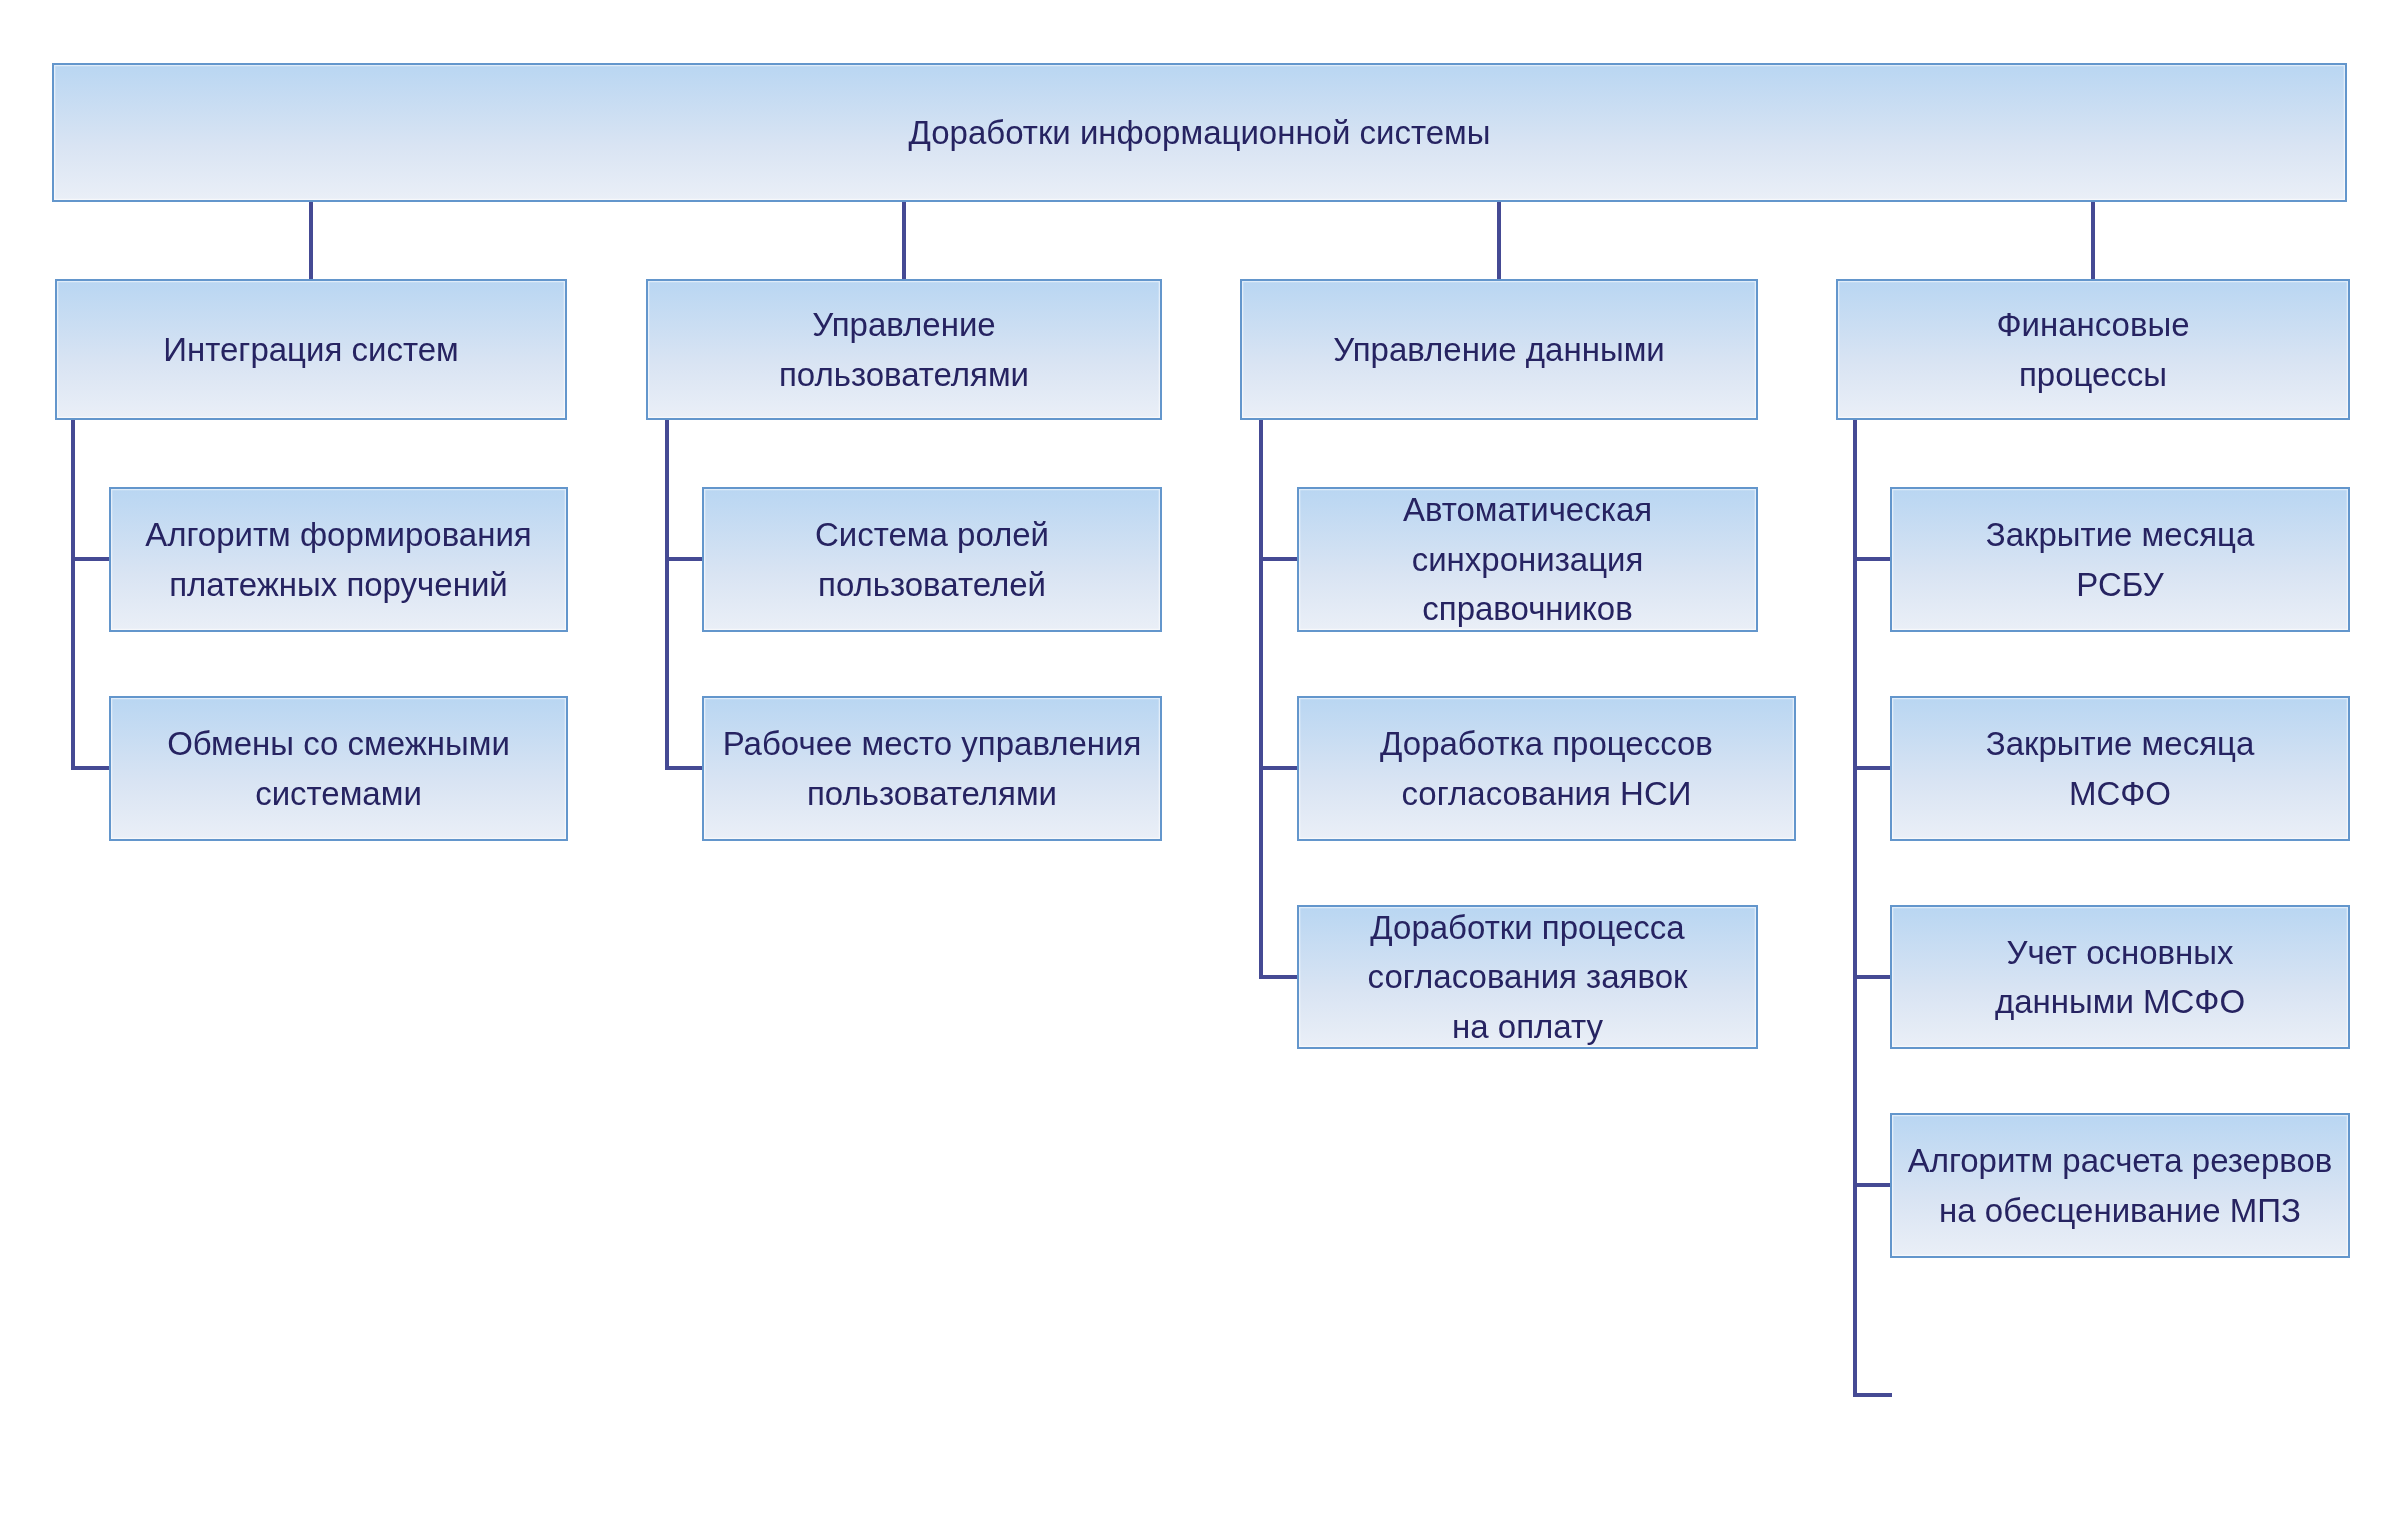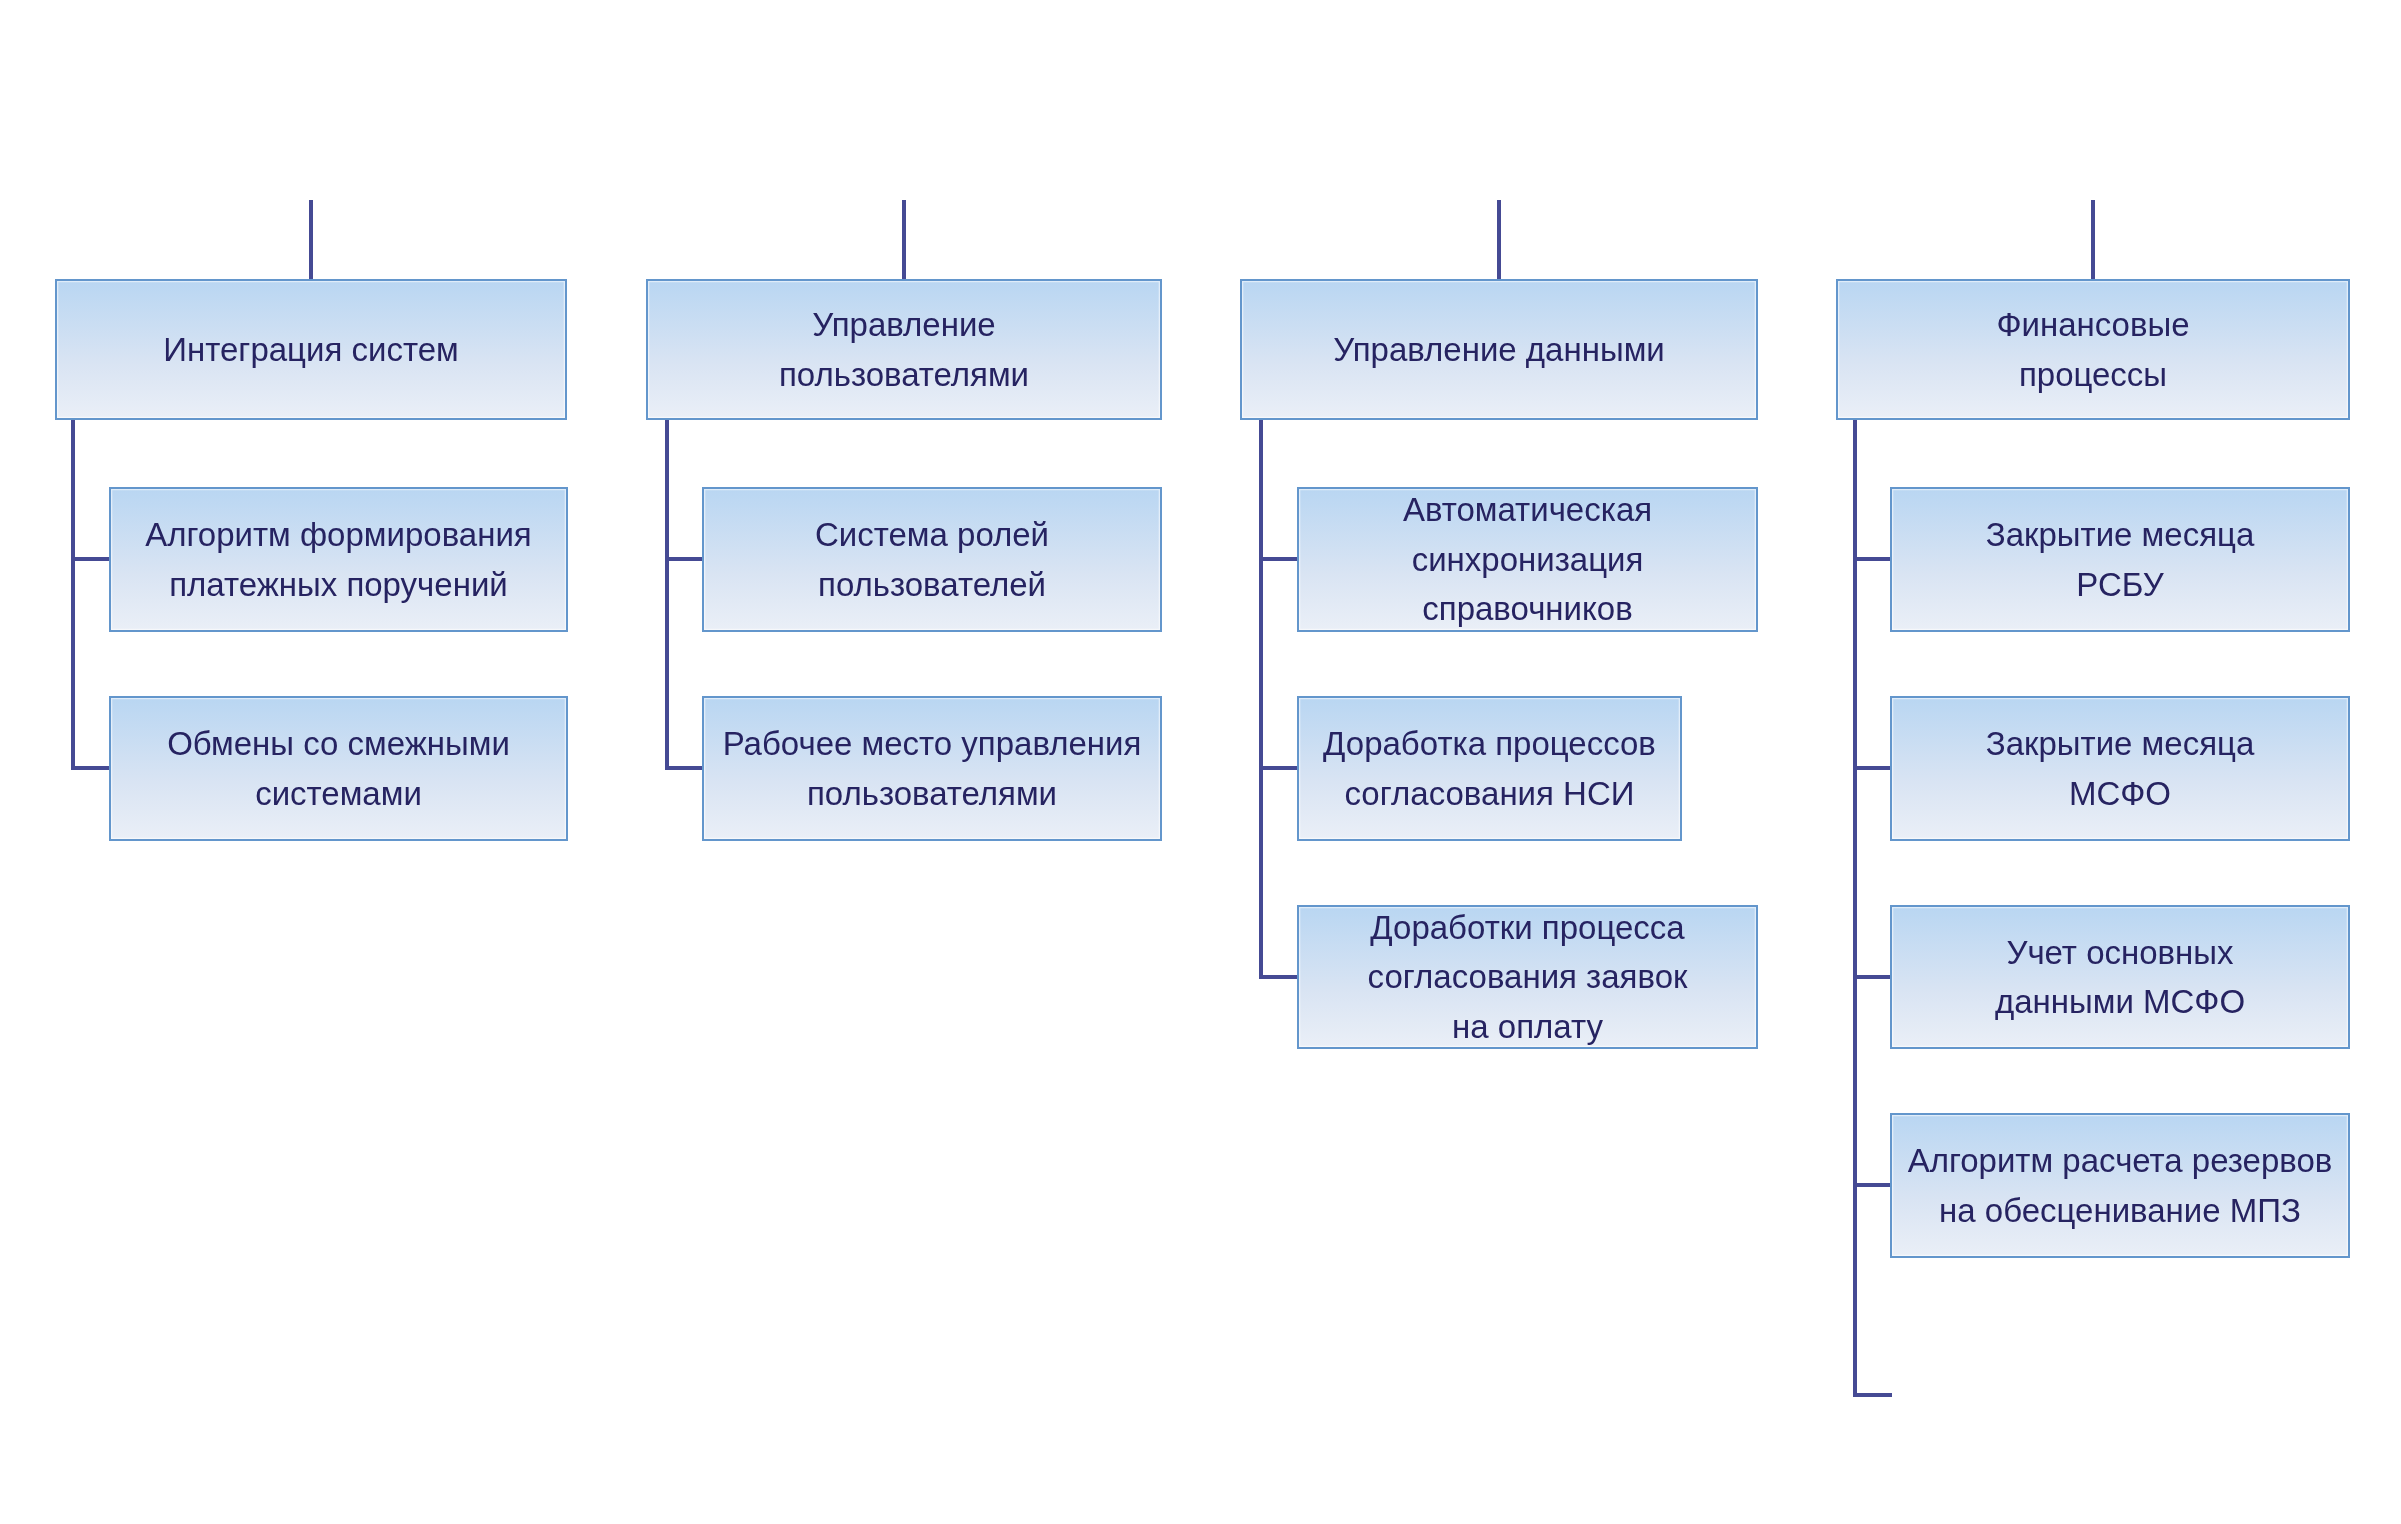--- a/index.html
+++ b/index.html
@@ -47,21 +47,21 @@
   .n-h3    { left: 1240px; top: 279px;  width: 518px;  height: 141px; }
   .n-h4    { left: 1836px; top: 279px;  width: 514px;  height: 141px; }
 
   .n-c1a   { left: 109px;  top: 487px;  width: 459px;  height: 145px; }
   .n-c1b   { left: 109px;  top: 696px; width: 459px;  height: 145px; }
 
   .n-c2a   { left: 702px; top: 487px;  width: 460px;  height: 145px; }
   .n-c2b   { left: 702px; top: 696px; width: 460px;  height: 145px; }
 
   .n-c3a   { left: 1297px; top: 487px;  width: 461px;  height: 145px; }
-  .n-c3b   { left: 1297px; top: 696px; width: 385px;  height: 145px; }
+  .n-c3b   { left: 1297px; top: 696px; width: 499px;  height: 145px; }
   .n-c3c   { left: 1297px; top: 905px; width: 461px;  height: 144px; text-align: center; }
 
   .n-c4a   { left: 1890px; top: 487px;  width: 460px;  height: 145px; }
   .n-c4b   { left: 1890px; top: 696px; width: 460px;  height: 145px; }
   .n-c4c   { left: 1890px; top: 905px; width: 460px;  height: 144px; }
   .n-c4d   { left: 1890px; top: 1113px; width: 460px;  height: 145px; }
   .n-c4e   { left: 1890px; top: 1321px; width: 460px;  height: 147px; }
 </style>
 </head>
 <body>
@@ -92,20 +92,23 @@
       <line x1="1887" y1="1465" x2="1947" y2="1465"></line>
 
       <line x1="2778" y1="838" x2="2837" y2="838"></line>
       <line x1="2778" y1="1151" x2="2837" y2="1151"></line>
       <line x1="2778" y1="1465" x2="2837" y2="1465"></line>
       <line x1="2778" y1="1777" x2="2837" y2="1777"></line>
       <line x1="2778" y1="2091" x2="2837" y2="2091"></line>
     </g>
   </svg>
 
+  <div class="node n-title">
+    <span class="label">Доработки информационной системы</span>
+  </div>
 
   <div class="node n-h1">
     <span class="label">Интеграция систем</span>
   </div>
   <div class="node n-h2">
     <span class="label">Управление
 пользователями</span>
   </div>
   <div class="node n-h3">
     <span class="label">Управление данными</span>

